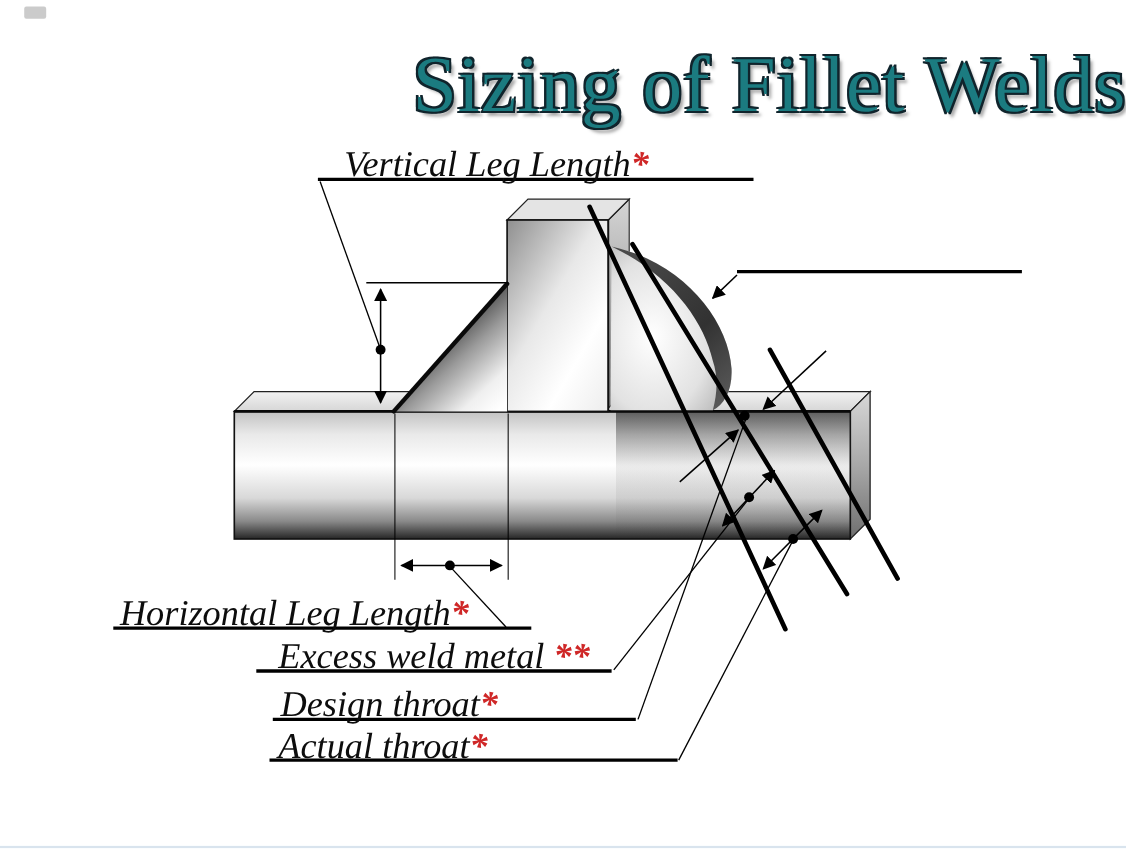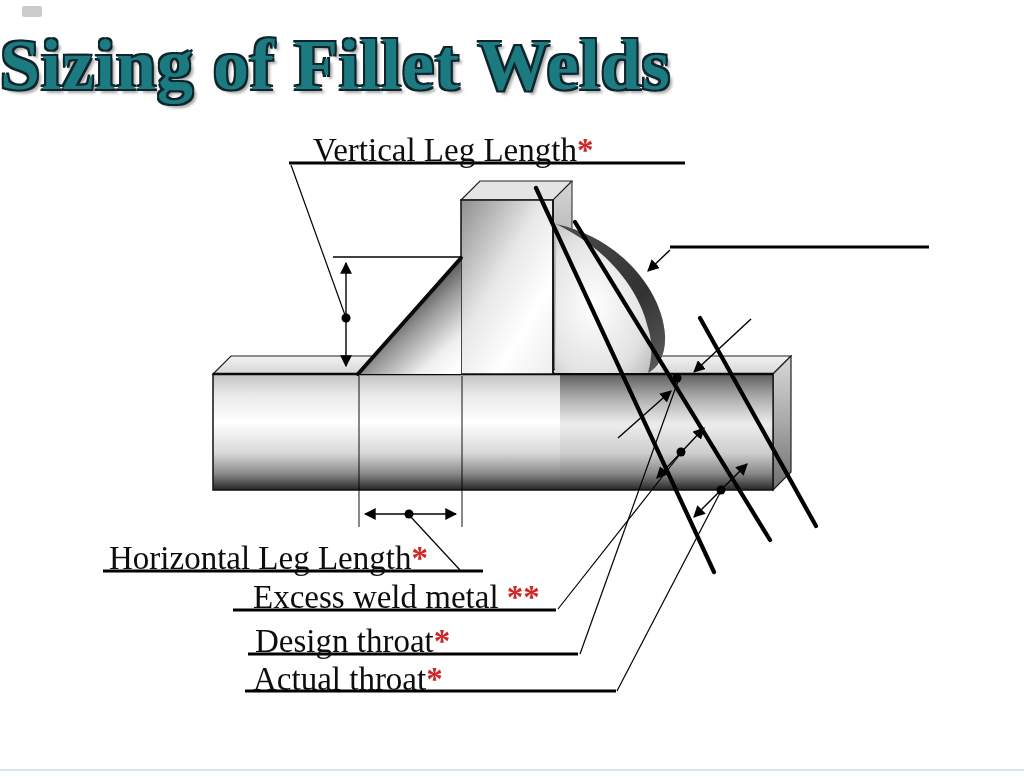--- a/index.html
+++ b/index.html
@@ -1,23 +1,23 @@
 <!DOCTYPE html>
 <html><head>
 <meta charset="utf-8">
 <style>
   html,body{margin:0;padding:0;background:#fff;}
   #stage{position:relative;width:1024px;height:777px;background:#ffffff;overflow:hidden;
          font-family:"Liberation Serif", serif;}
   svg{position:absolute;left:0;top:0;}
-  .title{position:absolute;left:0;top:24px;width:100%;text-align:left;
-         font-size:72px;font-weight:bold;color:#1b7b80;letter-spacing:1px;
+  .title{position:absolute;left:0;top:36px;width:100%;text-align:right;
+         font-size:72px;font-weight:normal;color:#1b7b80;letter-spacing:1px;
          text-shadow:-2px -2px 0 #10242c, 2px -2px 0 #10242c, -2px 2px 0 #10242c,
                      2px 2px 0 #10242c, 4px 4px 3px rgba(0,0,0,.35);}
-  .lbl{position:absolute;font-size:33px;color:#0d0d0d;white-space:nowrap;line-height:1;}
+  .lbl{position:absolute;font-size:33px;color:#0d0d0d;white-space:nowrap;line-height:1;font-style:italic;}
   .lbl .mark{color:#cf2727;font-weight:bold;}
   .corner-artifact{position:absolute;left:22px;top:6px;width:20px;height:11px;
                    background:#b9b9b9;border-radius:2px;opacity:.75;}
   .bottom-rule{position:absolute;left:0;top:769px;width:100%;height:2px;background:#d9e4ee;}
   .logo{position:absolute;left:8px;top:714px;width:250px;height:54px;
         font-family:"Liberation Sans", sans-serif;}
   .logo .word{position:absolute;color:#ffffff;font-weight:bold;
         -webkit-text-stroke:1px #b5b5b5;text-shadow:0 0 1px #bdbdbd,1px 1px 0 #c8c8c8;}
   .logo .discoveries{left:92px;top:8px;font-size:19px;}
   .logo .com{font-size:11px;}

